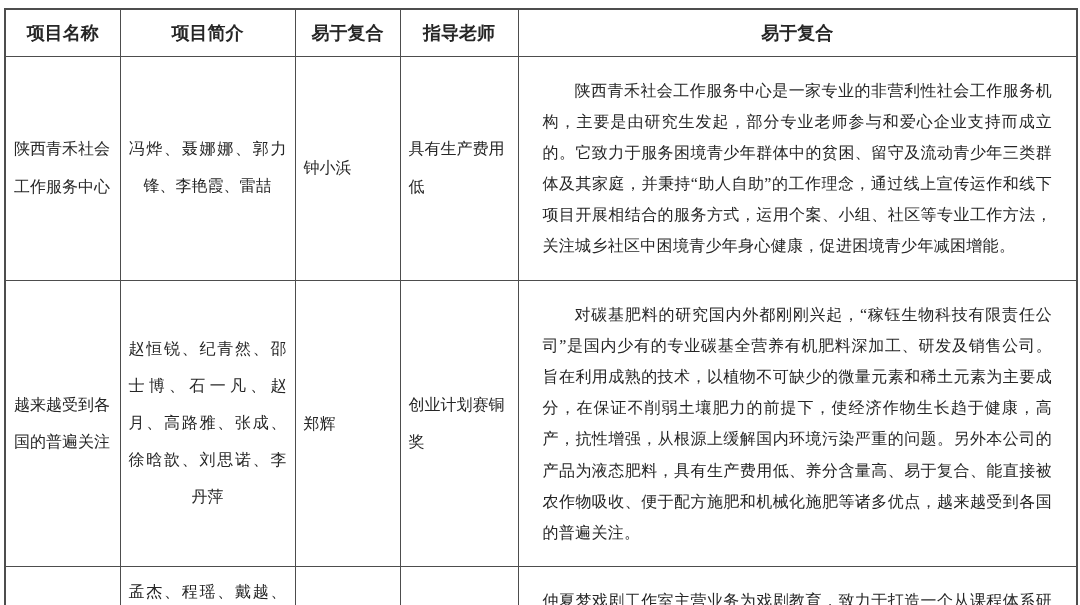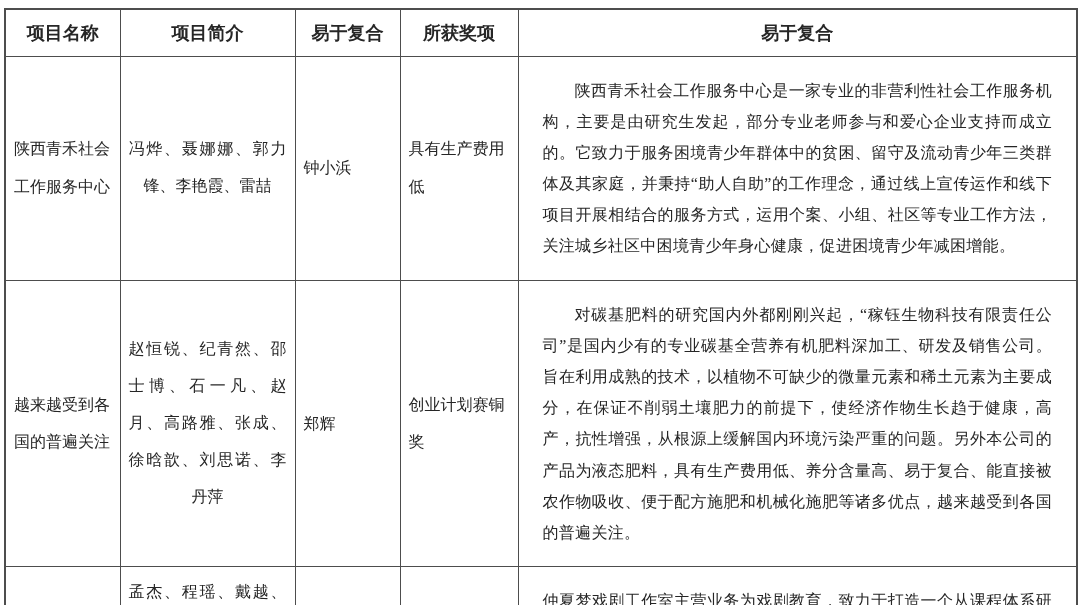--- a/index.html
+++ b/index.html
@@ -80,21 +80,21 @@
       <col style="width:175px">
       <col style="width:105px">
       <col style="width:118px">
       <col style="width:559px">
     </colgroup>
     <tbody>
         <tr class="head-row" style="height:47px">
       <th>项目名称</th>
       <th>项目简介</th>
       <th>易于复合</th>
-      <th>所获奖项</th>
+      <th>指导老师</th>
       <th>易于复合</th>
     </tr>
 
     <tr style="height:195px">
       <td class="c-name">陕西青禾社会工作服务中心</td>
       <td class="c-members">冯烨、聂娜娜、郭力锋、李艳霞、雷喆</td>
       <td class="c-advisor">钟小浜</td>
       <td class="c-award">具有生产费用低</td>
       <td class="c-intro">
         <p class="indent">陕西青禾社会工作服务中心是一家专业的非营利性社会工作服务机构，主要是由研究生发起，部分专业老师参与和爱心企业支持而成立的。它致力于服务困境青少年群体中的贫困、留守及流动青少年三类群体及其家庭，并秉持“助人自助”的工作理念，通过线上宣传运作和线下项目开展相结合的服务方式，运用个案、小组、社区等专业工作方法，关注城乡社区中困境青少年身心健康，促进困境青少年减困增能。</p>

